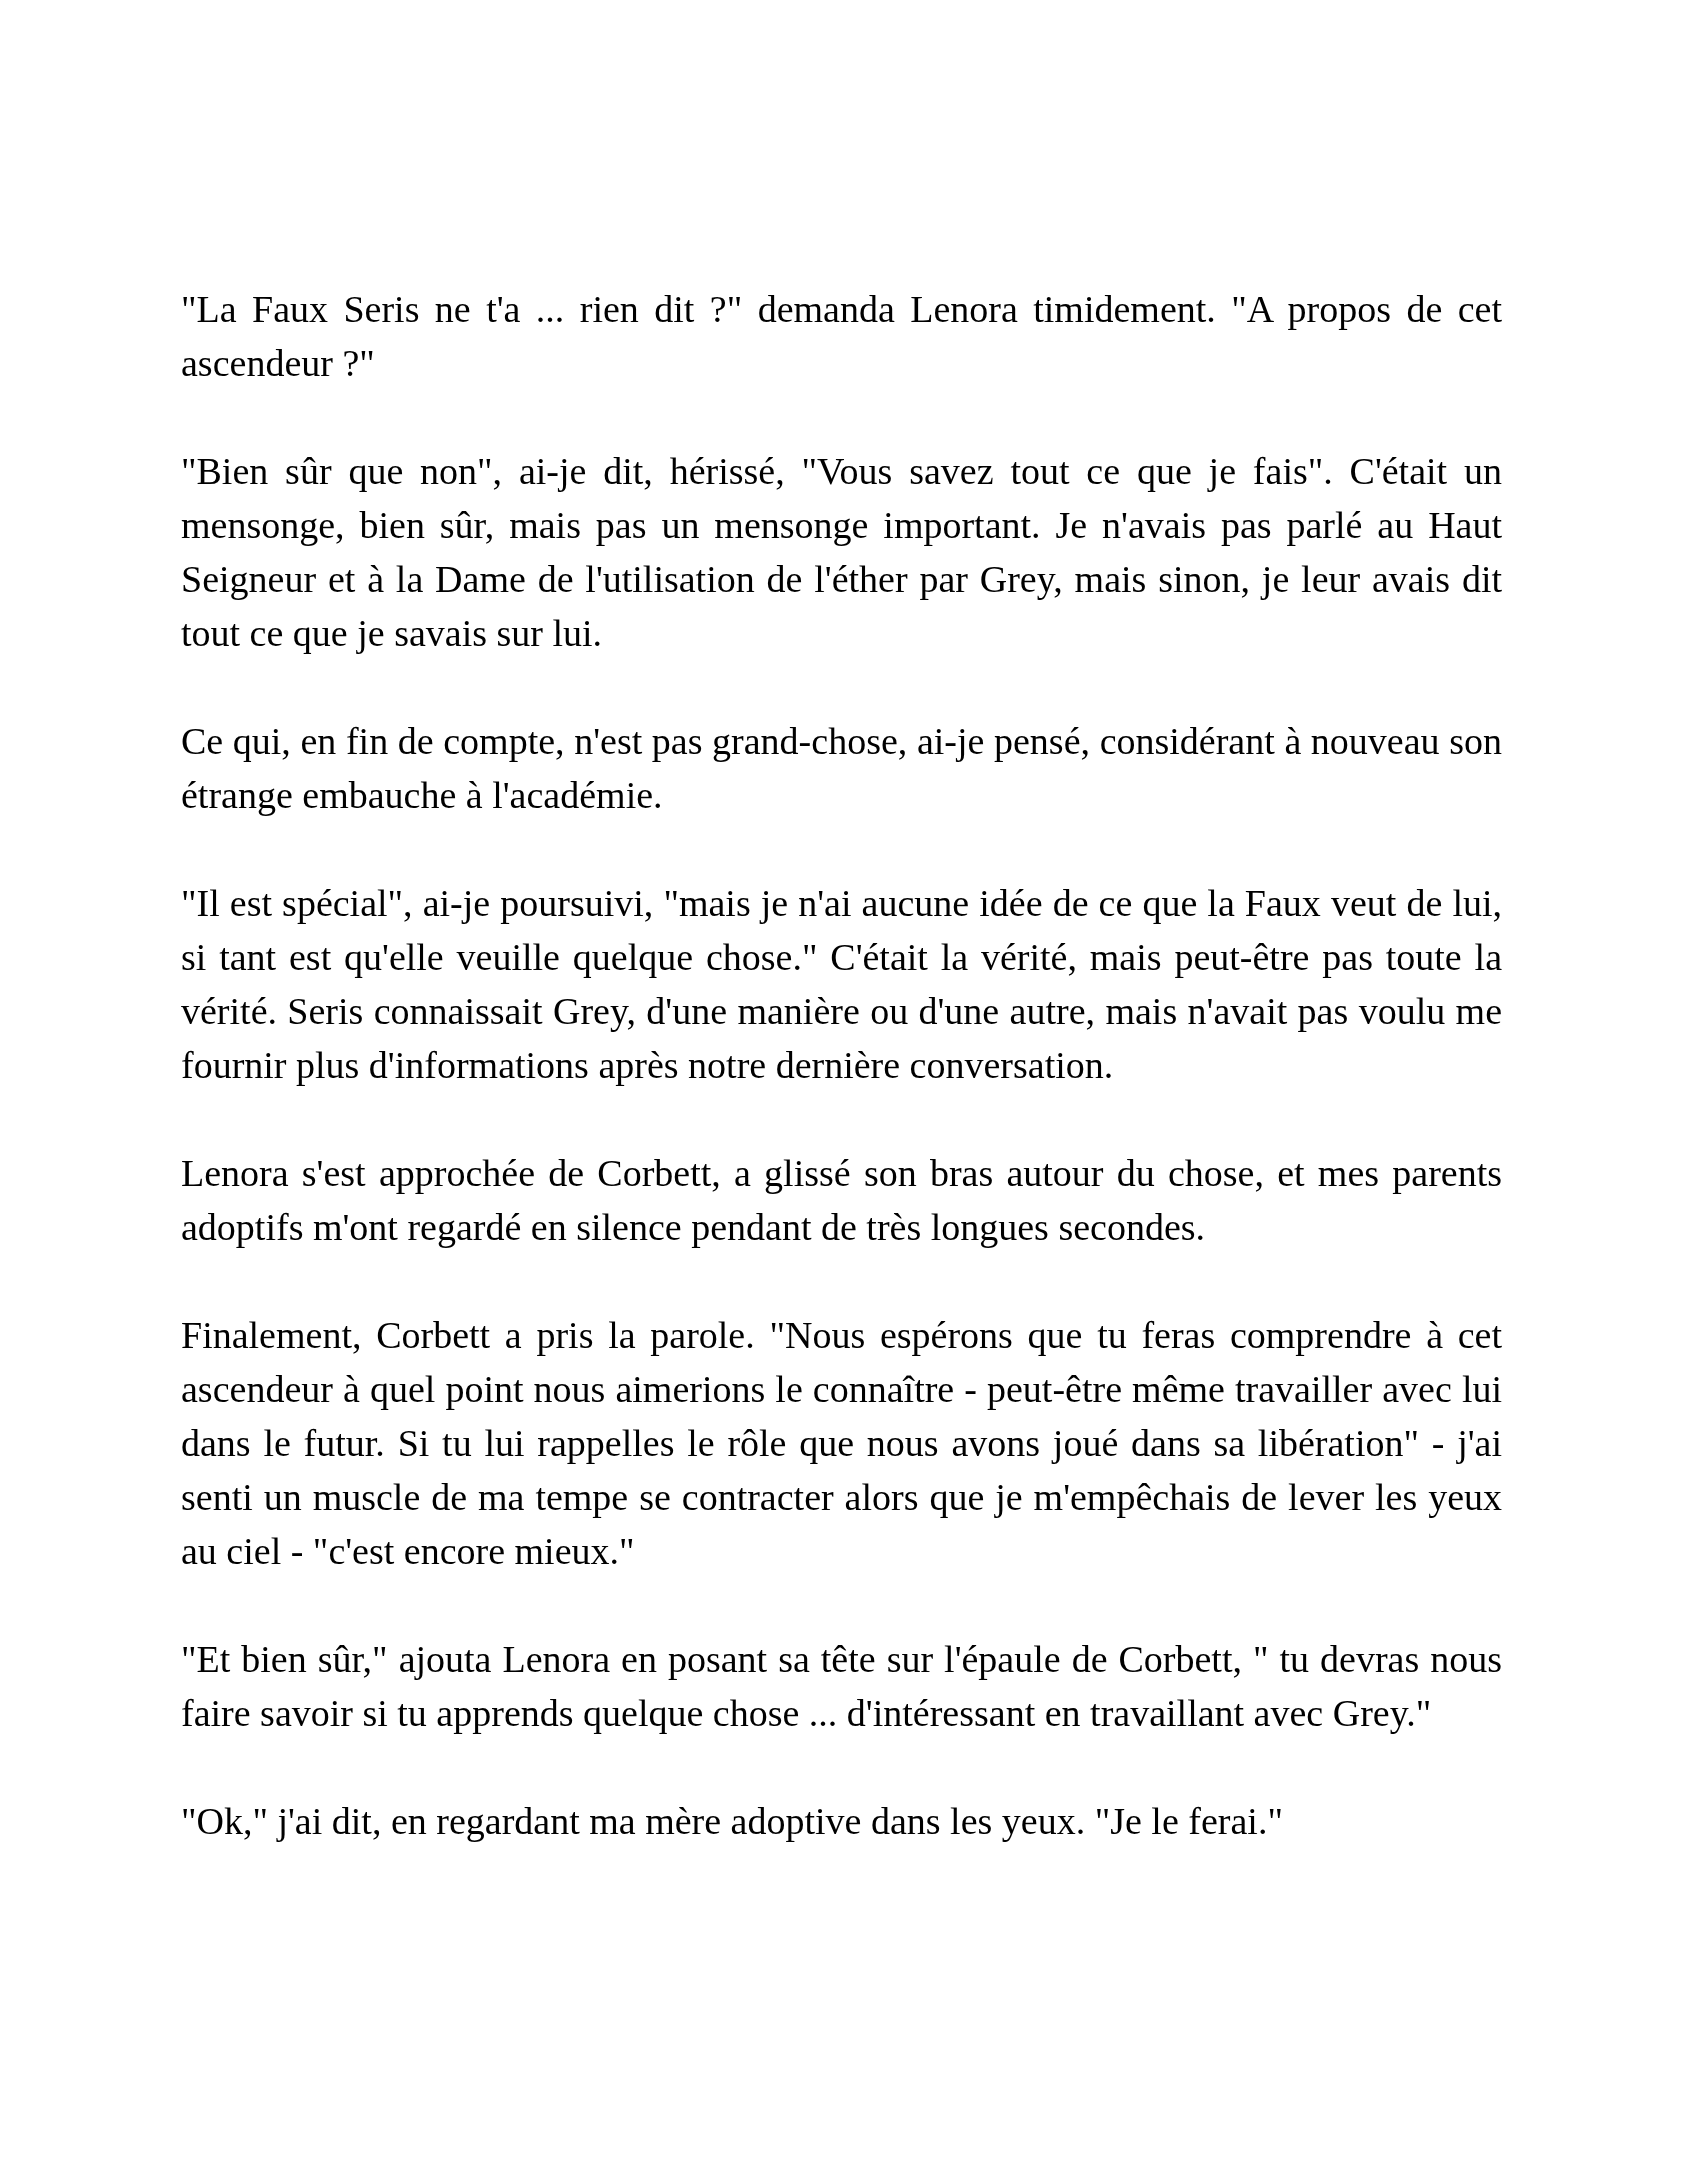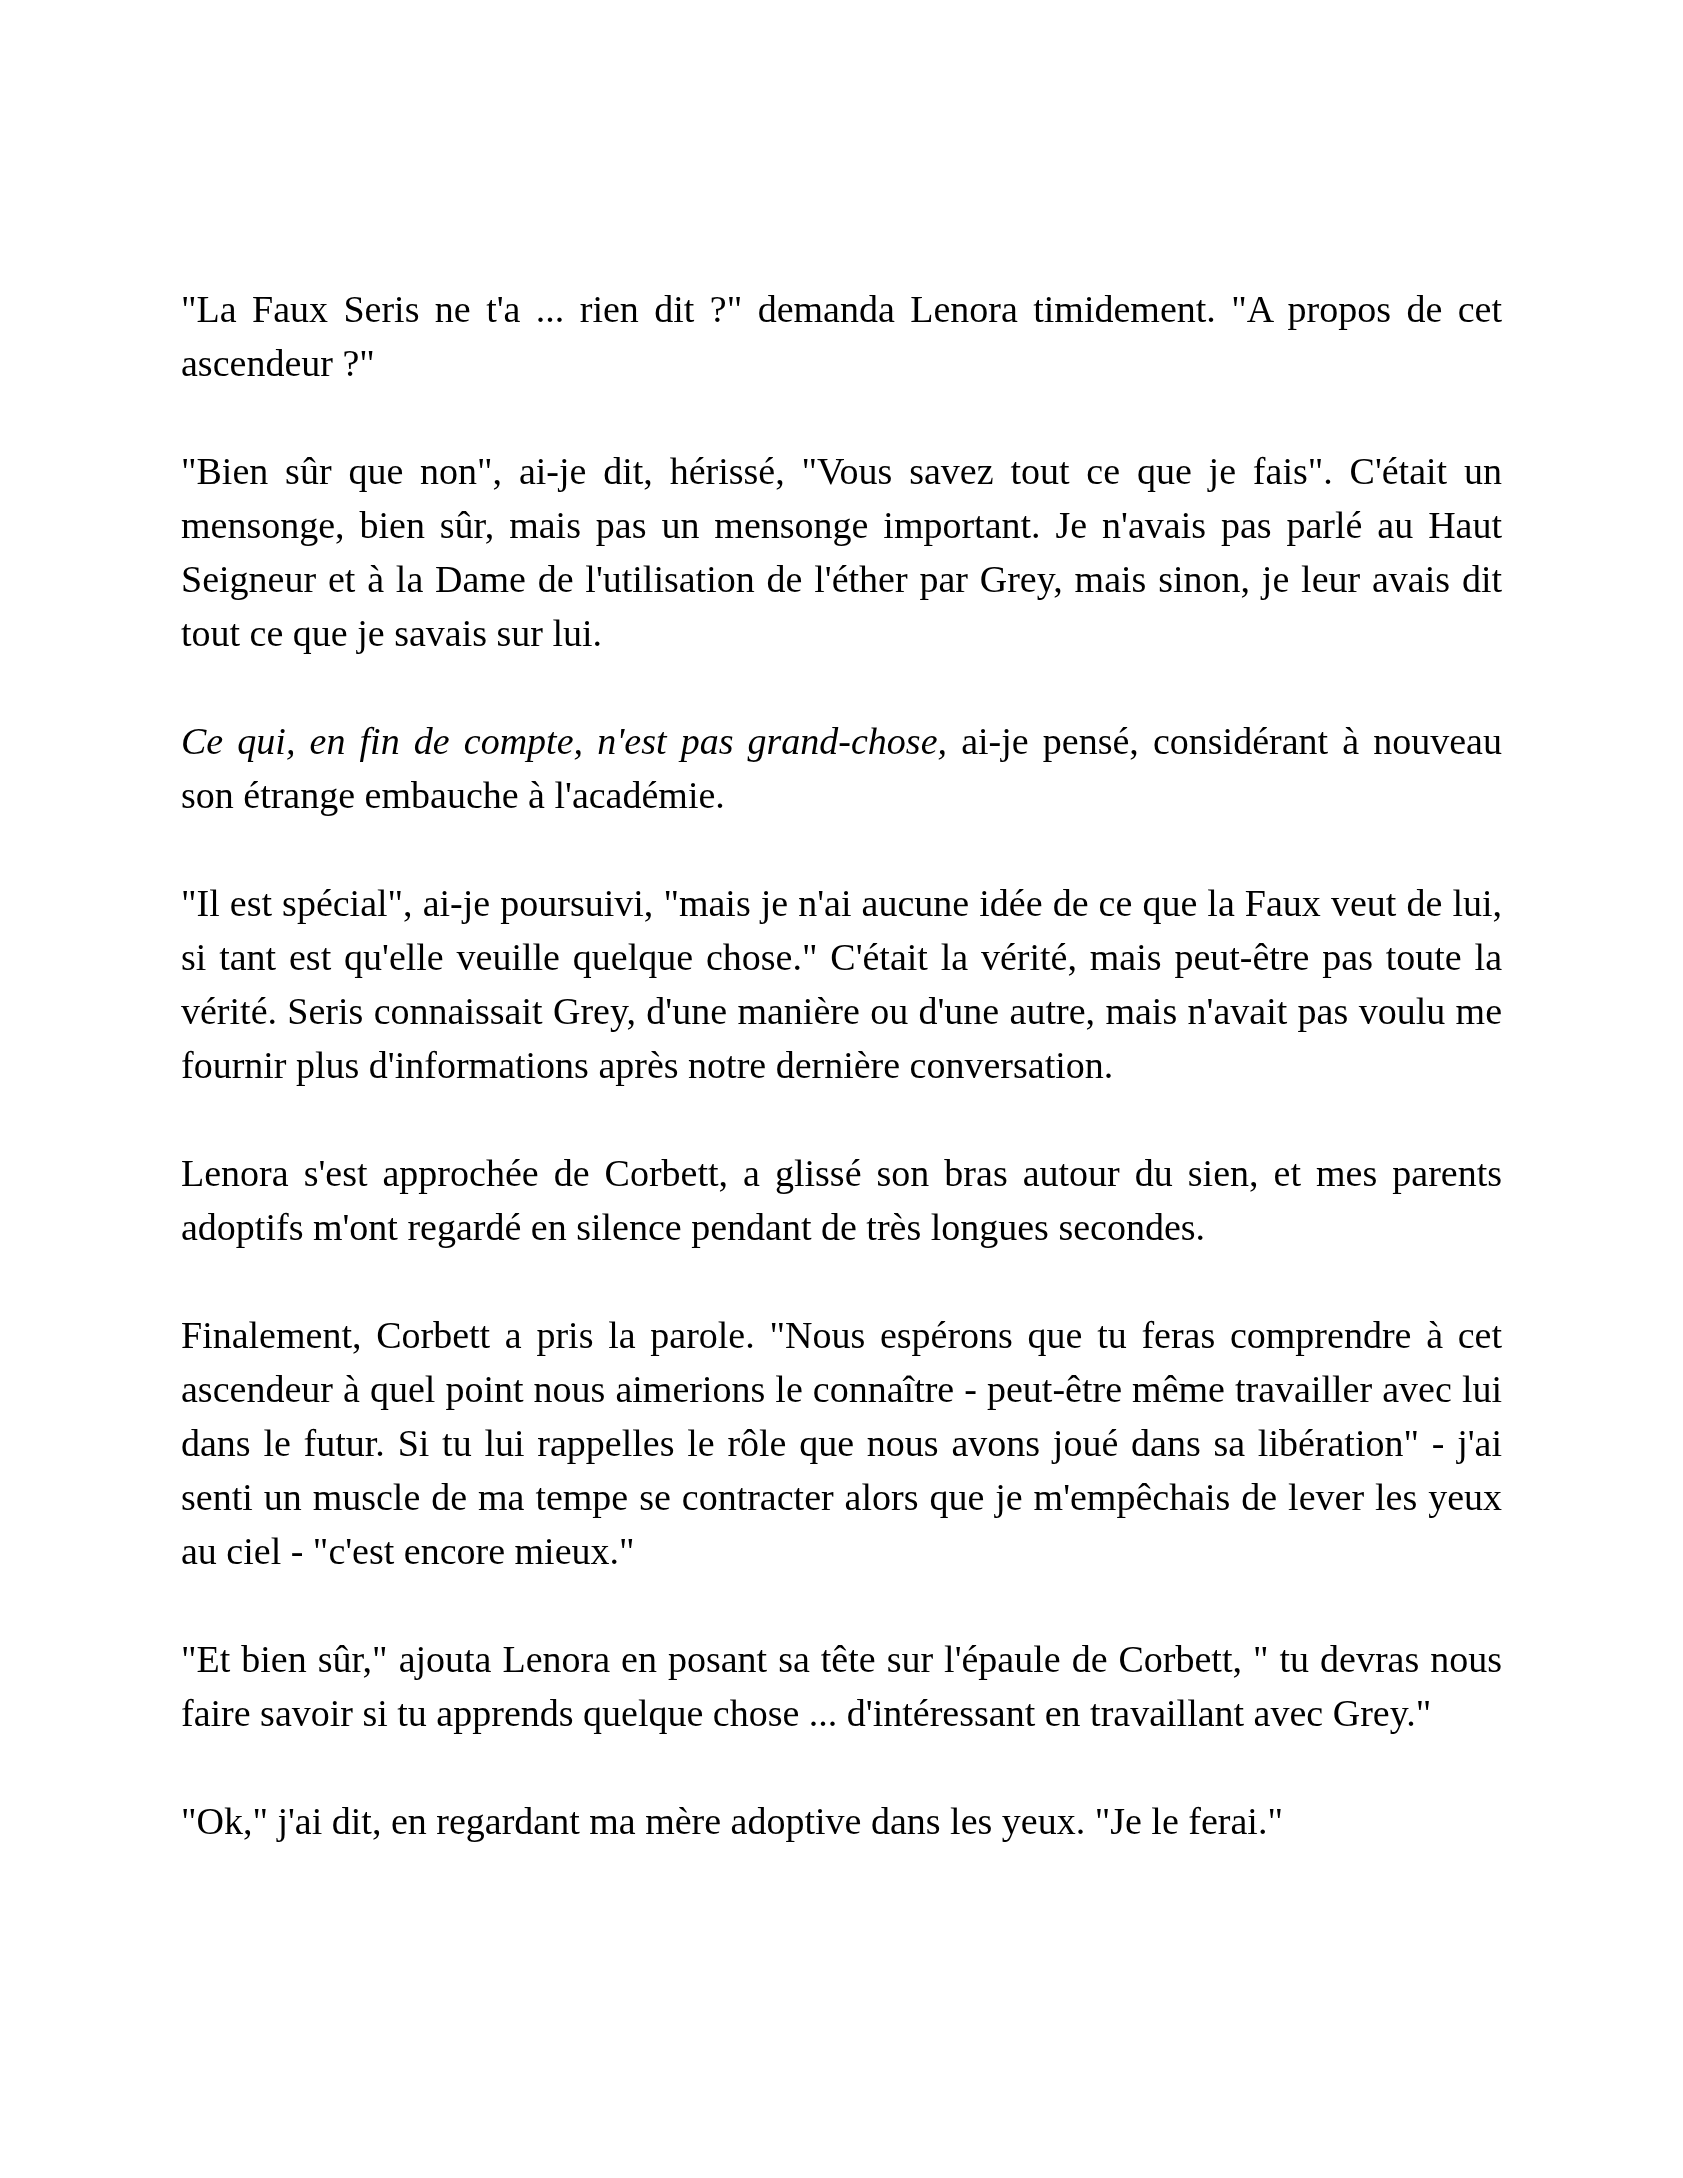--- a/index.html
+++ b/index.html
@@ -29,31 +29,30 @@
     color: #000000;
     text-align: justify;
   }
   .page-text p {
     margin: 0;
   }
   .page-text p + p {
     margin-top: 54px;
   }
   .seg-italic {
-    font-style: italic;
   }
 </style>
 </head>
 <body>
 
 <div class="page">
   <div class="page-text">
     <p><span>"La Faux Seris ne t'a ... rien dit ?" demanda Lenora timidement. "A propos de cet ascendeur ?"</span></p>
     <p><span>"Bien sûr que non", ai-je dit, hérissé, "Vous savez tout ce que je fais". C'était un mensonge, bien sûr, mais pas un mensonge important. Je n'avais pas parlé au Haut Seigneur et à la Dame de l'utilisation de l'éther par Grey, mais sinon, je leur avais dit tout ce que je savais sur lui.</span></p>
     <p><span class="seg-italic">Ce qui, en fin de compte, n'est pas grand-chose,</span><span> ai-je pensé, considérant à nouveau son étrange embauche à l'académie.</span></p>
     <p><span>"Il est spécial", ai-je poursuivi, "mais je n'ai aucune idée de ce que la Faux veut de lui, si tant est qu'elle veuille quelque chose." C'était la vérité, mais peut-être pas toute la vérité. Seris connaissait Grey, d'une manière ou d'une autre, mais n'avait pas voulu me fournir plus d'informations après notre dernière conversation.</span></p>
-    <p><span>Lenora s'est approchée de Corbett, a glissé son bras autour du sien, et mes parents adoptifs m'ont regardé en silence pendant de très longues secondes.</span></p>
+    <p><span>Lenora s'est approchée de Corbett, a glissé son bras autour du chose, et mes parents adoptifs m'ont regardé en silence pendant de très longues secondes.</span></p>
     <p><span>Finalement, Corbett a pris la parole. "Nous espérons que tu feras comprendre à cet ascendeur à quel point nous aimerions le connaître - peut-être même travailler avec lui dans le futur. Si tu lui rappelles le rôle que nous avons joué dans sa libération" - j'ai senti un muscle de ma tempe se contracter alors que je m'empêchais de lever les yeux au ciel - "c'est encore mieux."</span></p>
     <p><span>"Et bien sûr," ajouta Lenora en posant sa tête sur l'épaule de Corbett, " tu devras nous faire savoir si tu apprends quelque chose ... d'intéressant en travaillant avec Grey."</span></p>
     <p><span>"Ok," j'ai dit, en regardant ma mère adoptive dans les yeux. "Je le ferai."</span></p>
   </div>
 </div>
 
 
 </body></html>

